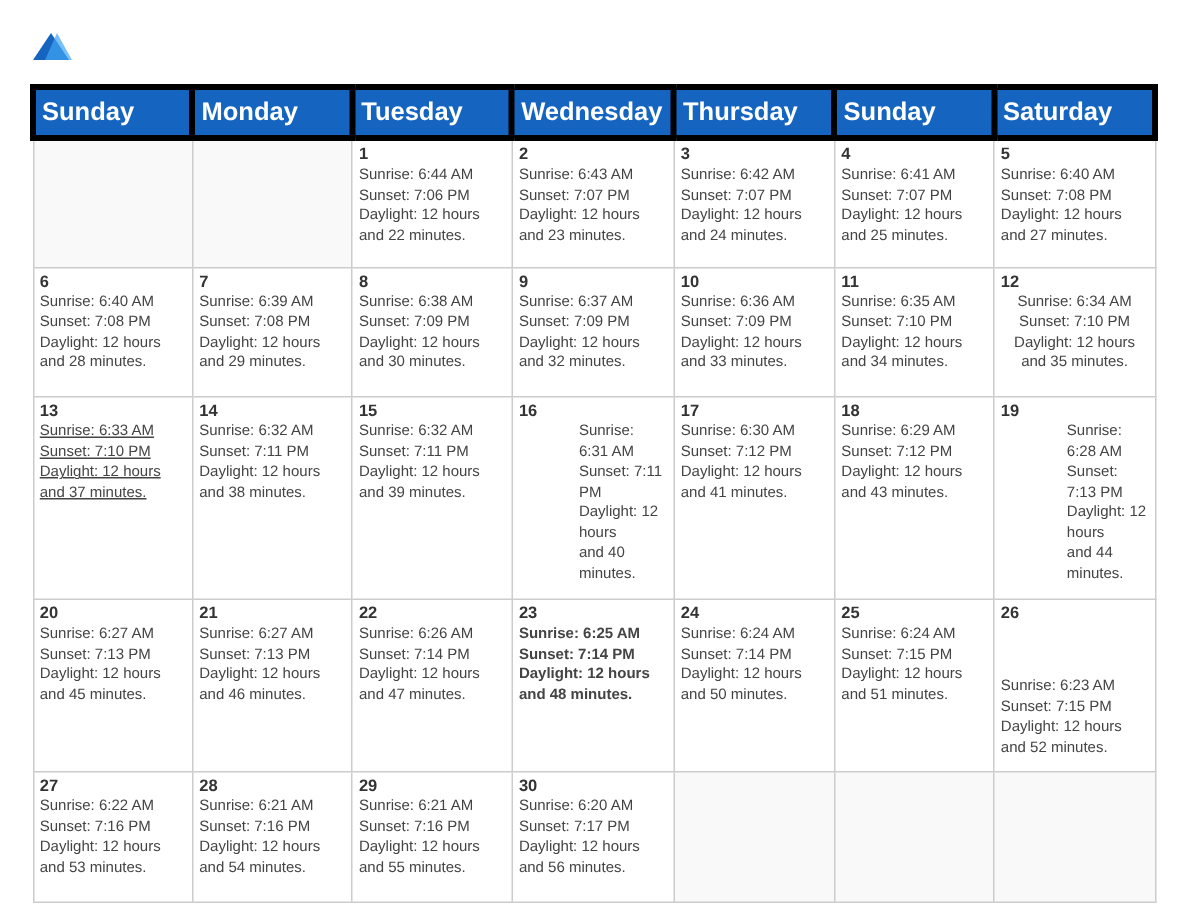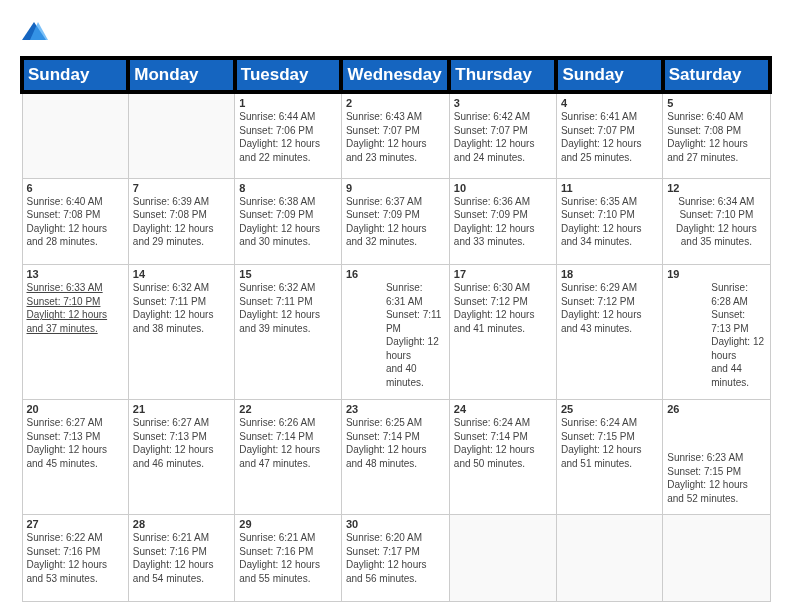--- a/index.html
+++ b/index.html
@@ -290,21 +290,21 @@
           </td>
           <td>
             <span class="day-num">22</span>
             <div class="day-info" style="white-space: pre-line;">Sunrise: 6:26 AM
 Sunset: 7:14 PM
 Daylight: 12 hours
 and 47 minutes.</div>
           </td>
           <td>
             <span class="day-num">23</span>
-            <div class="day-info" style="white-space: pre-line;">Sunrise: 6:25 AM
+            <div class="day-info" style="white-space: pre-line; font-weight: bold;">Sunrise: 6:25 AM
 Sunset: 7:14 PM
 Daylight: 12 hours
 and 48 minutes.</div>
           </td>
           <td>
             <span class="day-num">24</span>
             <div class="day-info" style="white-space: pre-line;">Sunrise: 6:24 AM
 Sunset: 7:14 PM
 Daylight: 12 hours
 and 50 minutes.</div>

